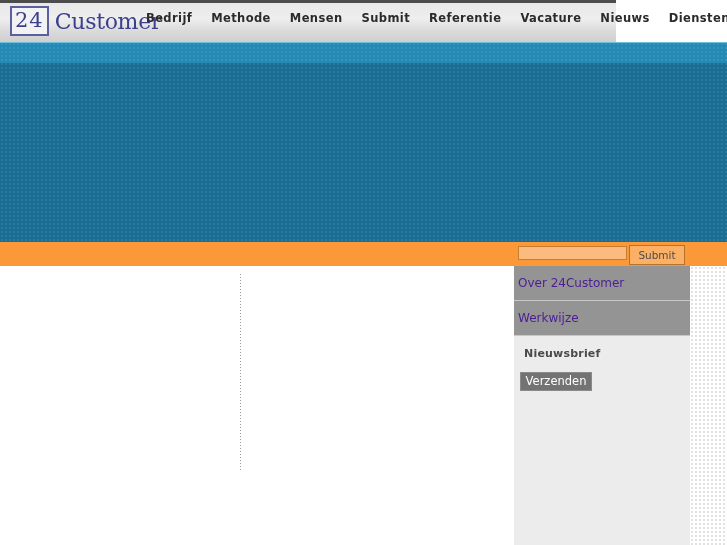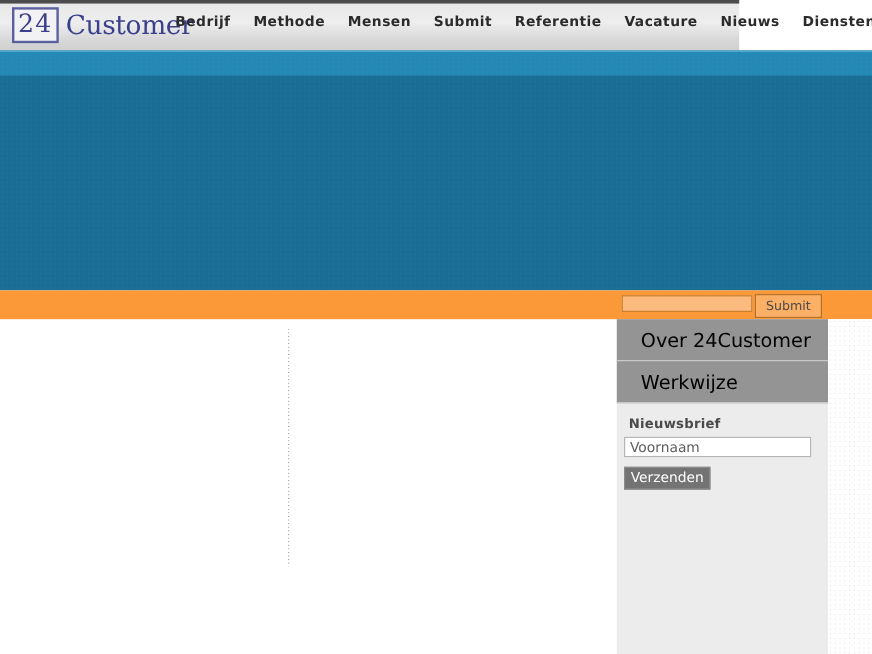--- a/index.html
+++ b/index.html
@@ -154,25 +154,25 @@
     left: 514px;
     top: 266px;
     width: 176px;
     height: 279px;
     background: #ececec;
   }
   .side-navitem {
     width: 176px;
     height: 35px;
     background: #949494;
-    color: #000000;
-    font-family: "DejaVu Sans", sans-serif;
-    font-size: 16px;
+    color: #4c1d95;
+    font-family: "DejaVu Sans", sans-serif;
+    font-size: 12px;
     line-height: 35px;
-    padding-left: 20px;
+    padding-left: 4px;
     box-sizing: border-box;
     cursor: pointer;
     border-bottom: 1px solid #c8c8c8;
   }
   #nieuwsbrief-title {
     margin: 11px 0 4px 10px;
     font-family: "DejaVu Sans", sans-serif;
     font-size: 11px;
     font-weight: bold;
     color: #4a4a4a;
@@ -283,19 +283,18 @@
 
   <div class="side-navitem">
     <span>Over 24Customer</span>
   </div>
   <div class="side-navitem">
     <span>Werkwijze</span>
   </div>
 
   <div id="nieuwsbrief-title">Nieuwsbrief</div>
 
-  <input class="nb-field" type="text" value="Voornaam" style="">
 
   <button id="verzenden-button">Verzenden</button>
 
 </div>
 
 <div id="rightdots"></div>
 
 </body></html>

